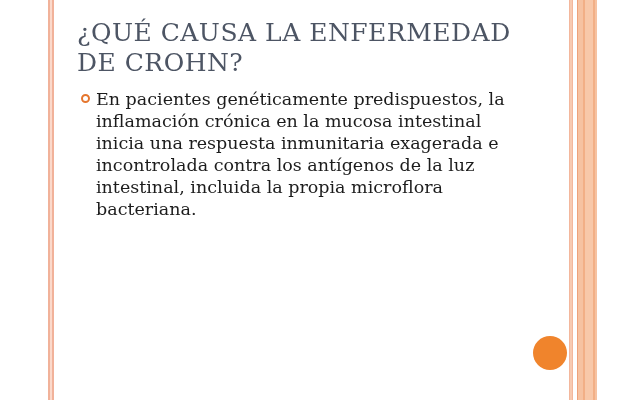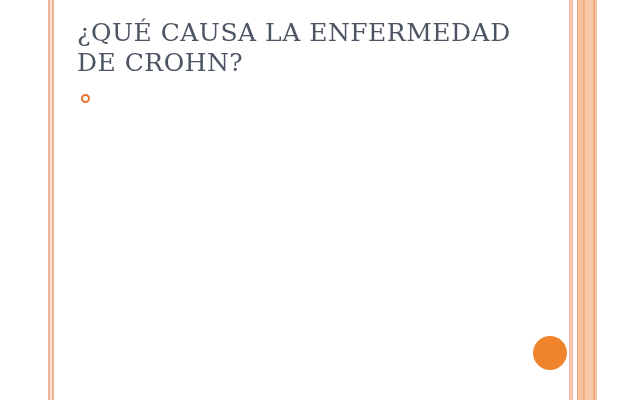--- a/index.html
+++ b/index.html
@@ -94,15 +94,21 @@
   <div class="deco right-thin-line"></div>
   <div class="deco right-bar"></div>
   <div class="accent-circle"></div>
 
   <h1 class="title">¿QUÉ CAUSA LA ENFERMEDAD
 DE CROHN?</h1>
 
   <div class="bullets">
     <div class="bullet-item">
       <span class="ring"></span>
+      <p class="bullet-text">En pacientes genéticamente predispuestos, la
+inflamación crónica en la mucosa intestinal
+inicia una respuesta inmunitaria exagerada e
+incontrolada contra los antígenos de la luz
+intestinal, incluida la propia microflora
+bacteriana.</p>
     </div>
   </div>
 </div>
 
 </body></html>

